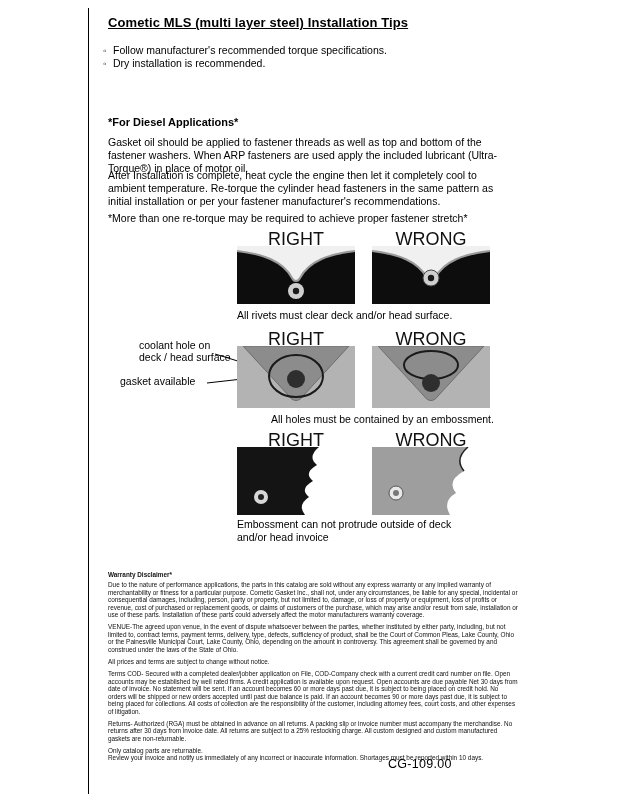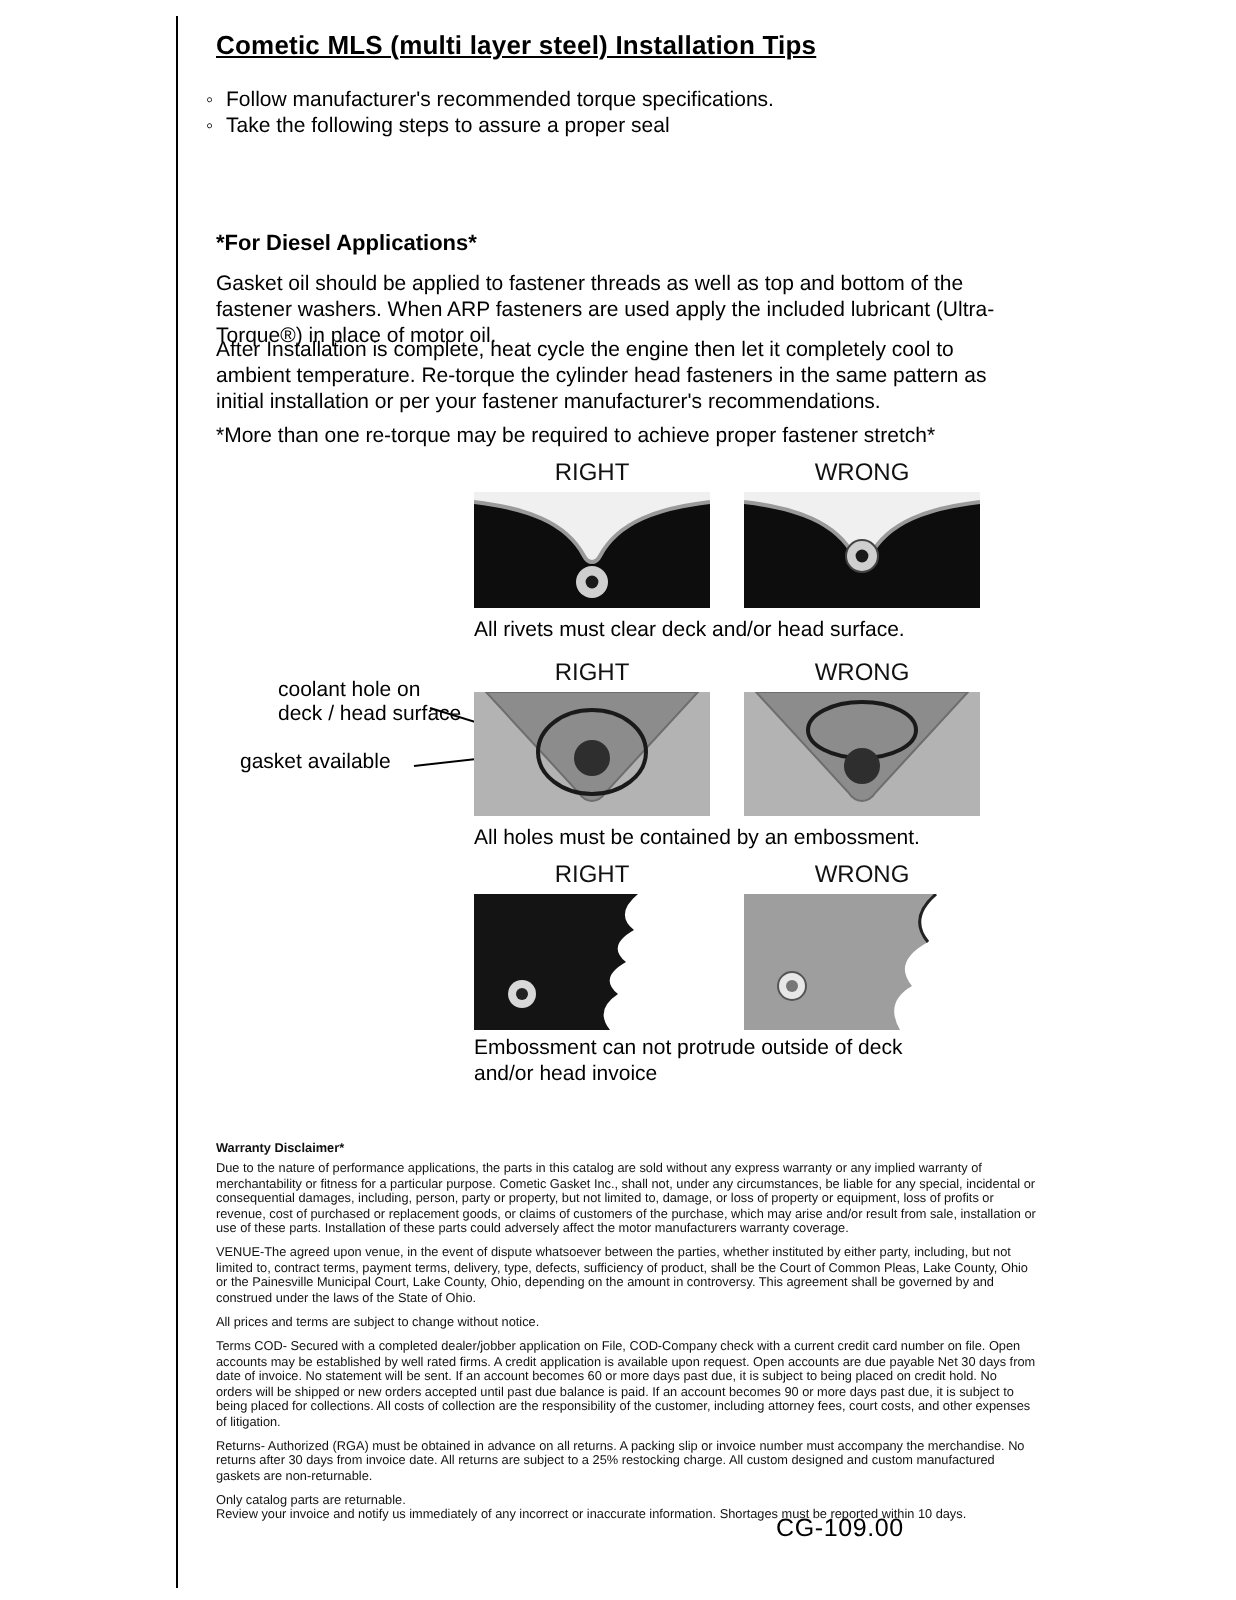--- a/index.html
+++ b/index.html
@@ -25,27 +25,27 @@
   .subtip { position:relative; padding-left:10px; margin-left:17px; }
   .subtip::before { content:"\2022"; position:absolute; left:0; top:0; font-size:10px; }
 
   .diesel-heading { position:absolute; left:108px; top:116px; font-size:11px; font-weight:bold; }
 
   .para { position:absolute; left:108px; width:394px; font-size:10.5px; line-height:13px; }
   .para1 { top:136px; }
   .para2 { top:169px; }
   .note  { top:212px; width:420px; }
 
-  .fig-label { position:absolute; width:118px; text-align:center; font-size:12px; color:#111; }
+  .fig-label { position:absolute; width:118px; text-align:center; font-size:18px; color:#111; }
   .fig { position:absolute; width:118px; }
   .fig svg { display:block; }
 
   .caption { position:absolute; left:237px; font-size:10.5px; line-height:13px; }
   .cap1 { top:309px; }
-  .cap2 { top:413px; }
+  .cap2 { top:413px;margin-left:34px; }
   .cap3 { top:518px; width:245px; }
 
   .callout { position:absolute; font-size:10.5px; line-height:11.5px; }
   .callout1 { left:139px; top:340px; }
   .callout2 { left:120px; top:376px; }
   .leader-lines { position:absolute; left:200px; top:345px; }
 
   .legal { position:absolute; left:108px; top:571px; width:410px; font-size:6.4px; line-height:1.18; color:#111; }
   .legal .lp { margin-bottom:4.5px; }
   .legal-heading { font-weight:bold; margin-bottom:2.5px; }
@@ -56,21 +56,21 @@
 <body>
 
 <div>
 
   <div class="left-rule"></div>
 
   <div class="title">Cometic MLS (multi layer steel) Installation Tips</div>
 
   <div class="tips">
     <div class="tip">Follow manufacturer's recommended torque specifications.</div>
-    <div class="tip">Take the following steps to assure a proper seal</div>
+    <div class="tip">Dry installation is recommended.</div>
   </div>
 
   <div class="diesel-heading">*For Diesel Applications*</div>
   <div class="para para1">Gasket oil should be applied to fastener threads as well as top and bottom of the fastener washers. When ARP fasteners are used apply the included lubricant (Ultra-Torque®) in place of motor oil.</div>
   <div class="para para2">After Installation is complete, heat cycle the engine then let it completely cool to ambient temperature. Re-torque the cylinder head fasteners in the same pattern as initial installation or per your fastener manufacturer's recommendations.</div>
   <div class="para note">*More than one re-torque may be required to achieve proper fastener stretch*</div>
 
   <div class="fig-label" style="left:237px; top:229px;">RIGHT</div>
   <div class="fig-label" style="left:372px; top:229px;">WRONG</div>
 

